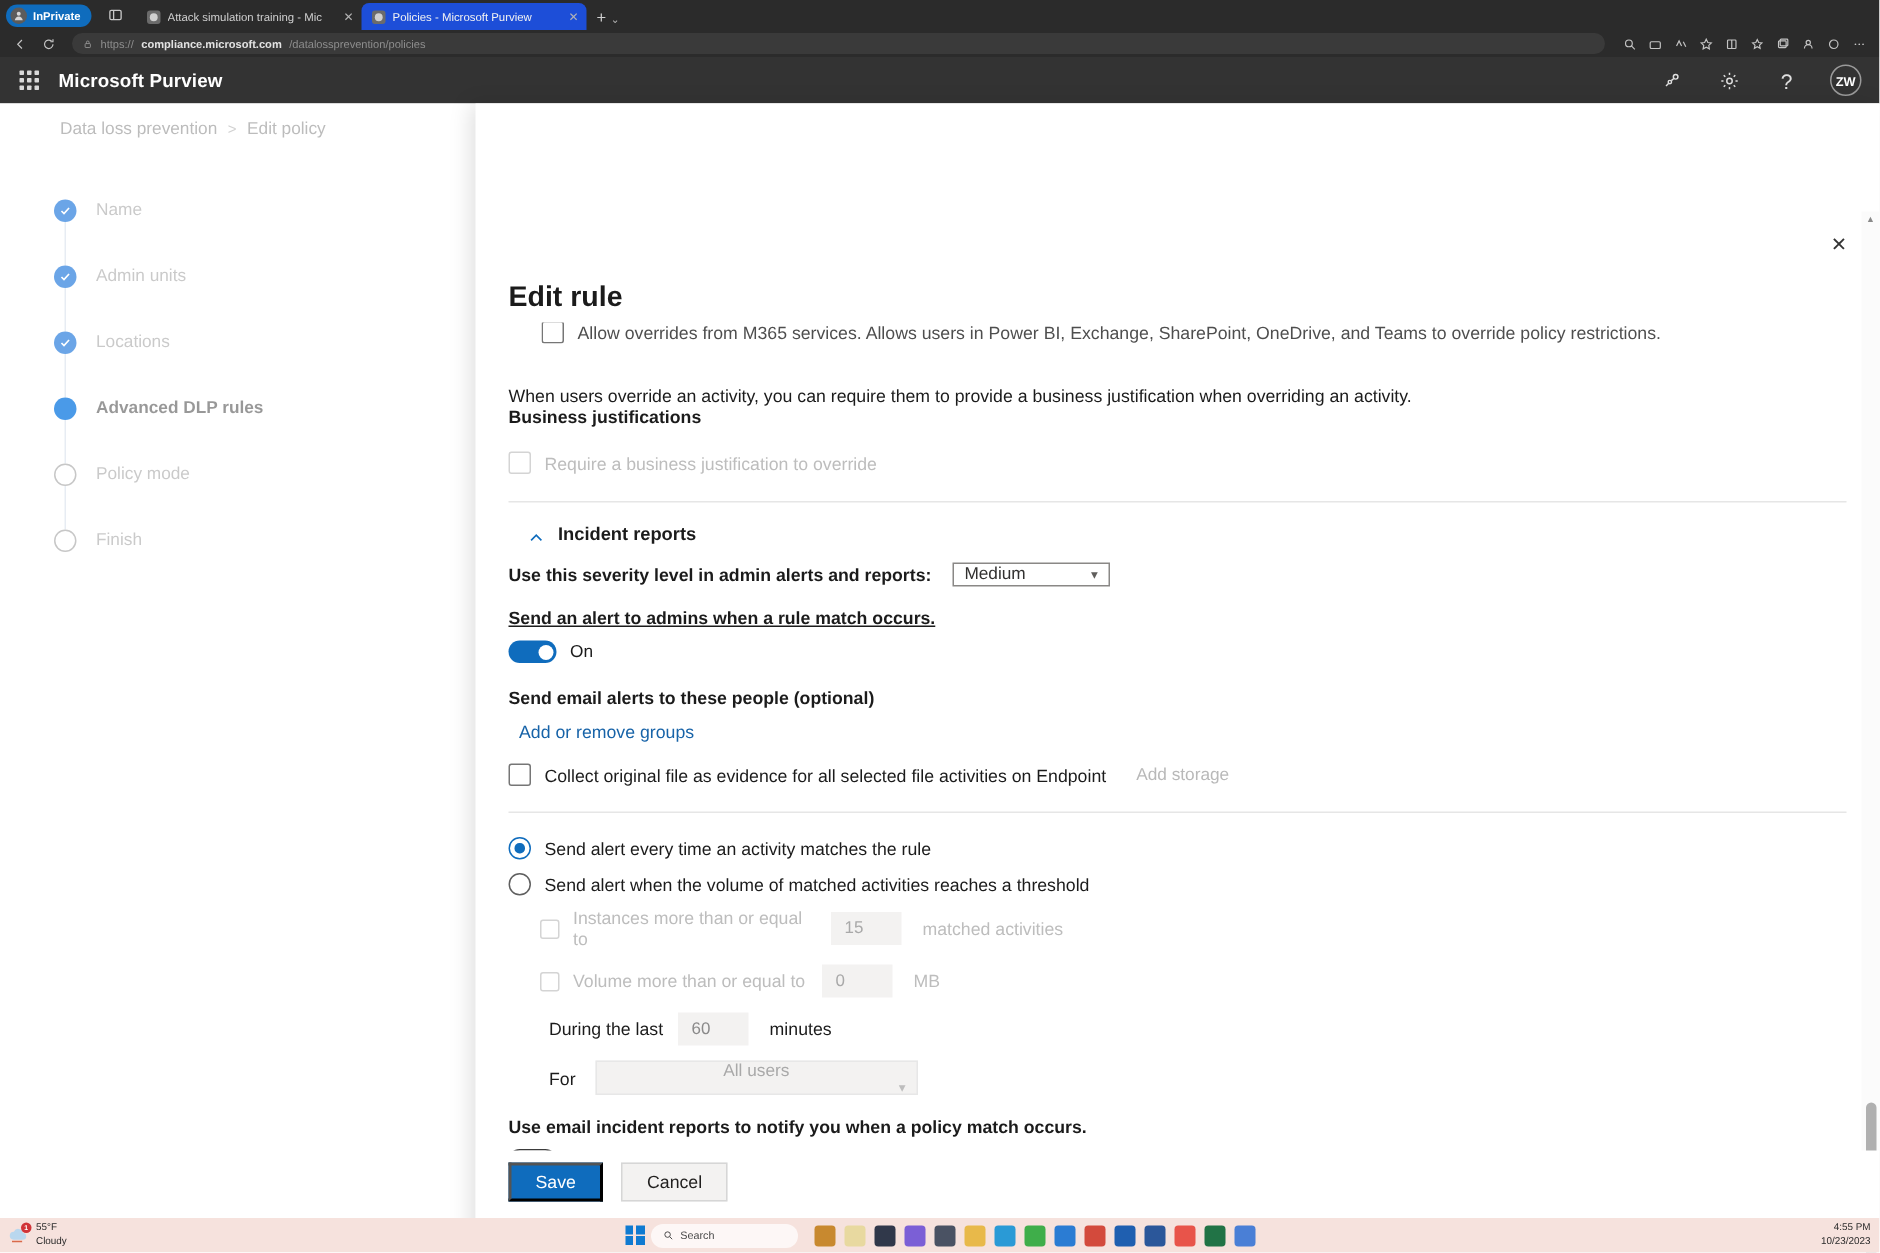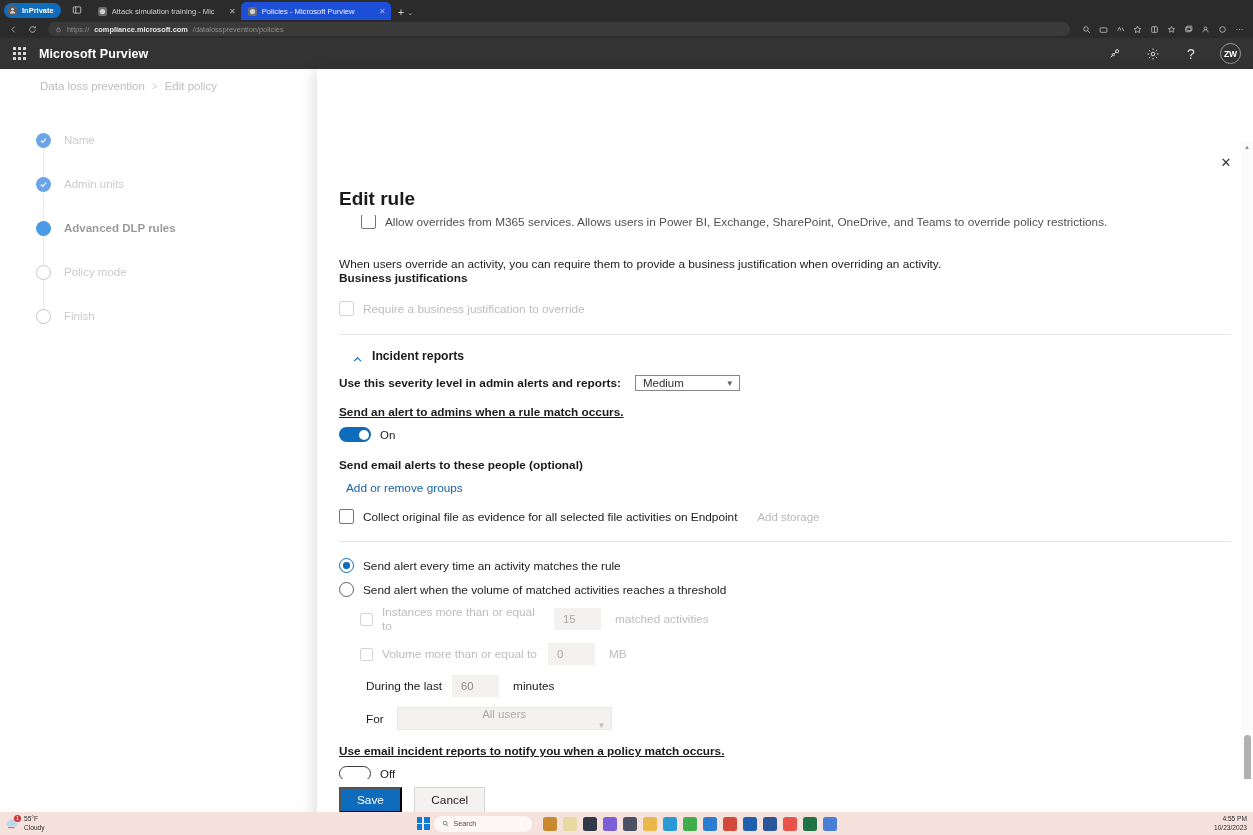--- a/index.html
+++ b/index.html
@@ -111,21 +111,21 @@
     display: flex; align-items: center; justify-content: center; color: #333; font-size: 13px;
   }
   .panel-title {
     position: absolute; left: 22px; top: 119px; font-size: 19px; font-weight: 700; color: #1b1b1b;
   }
   .panel-scroll {
     position: absolute; left: 0; top: 146px; right: 0; bottom: 52px;
     padding: 0 22px 0 22px; overflow: hidden;
   }
   .panel-footer {
-    position: absolute; left: 0; right: 0; bottom: 4px; height: 52px;
+    position: absolute; left: 0; right: 0; bottom: 16px; height: 52px;
     background: #ffffff; padding: 8px 22px;
   }
 
   
   .panel-sb-track { position: absolute; right: 0; top: 72px; bottom: 0; width: 12px; background: #fbfbfb; }
   .panel-sb-thumb { position: absolute; right: 2px; top: 594px; width: 7px; height: 132px;
       background: #b0b0b0; border-radius: 4px; }
   .panel-sb-up, .panel-sb-down { position:absolute; right: 2px; width: 8px; height: 8px;
       display:flex;align-items:center;justify-content:center;color:#8a8a8a;font-size:6px;}
   .panel-sb-up { top: 2px; } .panel-sb-down { bottom: 3px; }
@@ -392,20 +392,29 @@
       <div class="wz-line"></div>
       <div class="wz-bullet done">
           <svg viewBox="0 0 16 16">
             <path d="M3.5 8.3l3 3 6-6.6"></path>
           </svg>
         </div>
       <div class="wz-label">Admin units</div>
     </div>
     <div class="wz-step">
       <div class="wz-line"></div>
+      <div class="wz-bullet done">
+          <svg viewBox="0 0 16 16">
+            <path d="M3.5 8.3l3 3 6-6.6"></path>
+          </svg>
+        </div>
+      <div class="wz-label">Locations</div>
+    </div>
+    <div class="wz-step">
+      <div class="wz-line"></div>
       <div class="wz-bullet current"></div>
       <div class="wz-label active">Advanced DLP rules</div>
     </div>
     <div class="wz-step">
       <div class="wz-line"></div>
       <div class="wz-bullet todo"></div>
       <div class="wz-label">Policy mode</div>
     </div>
     <div class="wz-step">
       <div class="wz-bullet todo"></div>
@@ -510,21 +519,21 @@
       </div>
 
       <div class="row" style="margin-top:10px;margin-left:27px;gap:13px;">
         <span class="lbl">For</span>
         <span class="sel dis" style="width:215px;height:23px;">
           <span>All users</span>
           <span class="caret">▾</span>
         </span>
       </div>
 
-      <div class="lbl bold" style="margin-top:14px;text-decoration:underline;">Use email incident reports to notify you when a policy match occurs.</div>
+      <div class="lbl bold" style="margin-top:14px;">Use email incident reports to notify you when a policy match occurs.</div>
       <div class="row" style="margin-top:8px;">
         <span class="toggle off"></span>
         <span class="toggle-label">Off</span>
       </div>
 
     </div>
 
     <div class="panel-footer">
       <button class="btn btn-primary">Save</button>
       <button class="btn btn-default" style="margin-left:8px;">Cancel</button>

